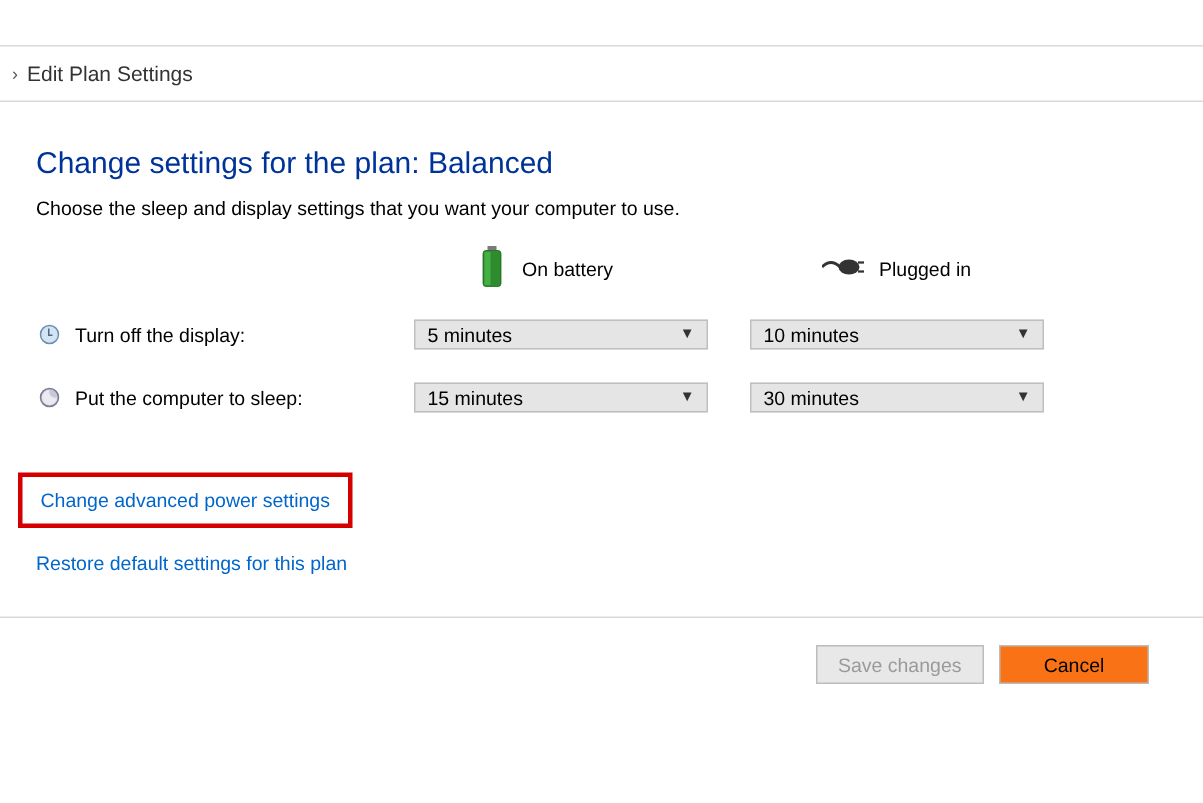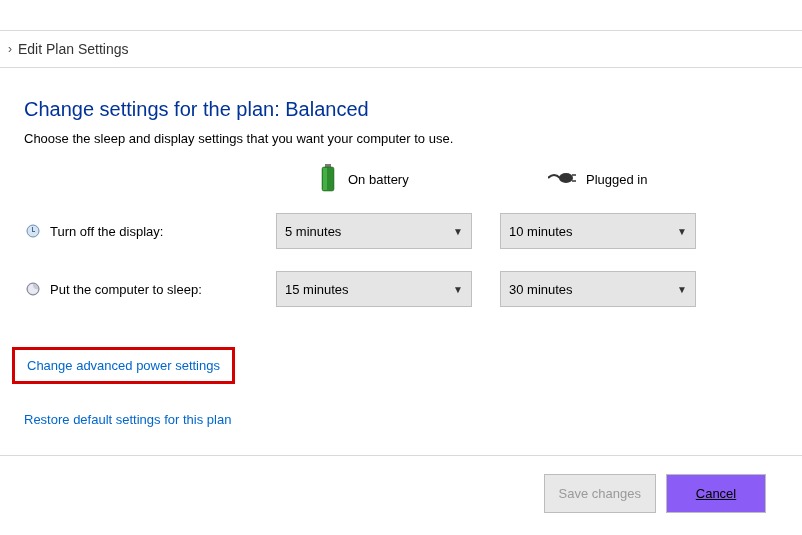--- a/index.html
+++ b/index.html
@@ -73,21 +73,21 @@
     .row-label .icon-wrap {
       width: 18px;
       height: 18px;
       display: flex;
       align-items: center;
       justify-content: center;
     }
     .combo {
       position: relative;
       width: 100%;
-      height: 36px;
+      height: 20px;
       background: #e5e5e5;
       border: 1px solid #bfbfbf;
       display: flex;
       align-items: center;
       padding: 0 8px;
       font-size: 13px;
       cursor: default;
     }
     .combo .chev {
       position: absolute;
@@ -104,54 +104,52 @@
       display: inline-block;
       color: #0066cc;
       font-size: 13px;
       cursor: pointer;
       text-decoration: none;
     }
     .link-highlight {
       border: 3px solid #d40000;
       padding: 8px 12px;
       margin-left: -12px;
-      margin-bottom: 12px;
       display: inline-block;
     }
     .link-row2 {
       margin-top: 16px;
     }
     .footer {
       border-top: 1px solid #d9d9d9;
       padding: 18px 36px 18px 0;
       display: flex;
       justify-content: flex-end;
       gap: 10px;
     }
     .btn {
-      height: 39px;
+      height: 26px;
       min-width: 100px;
       border: 1px solid #bcbcbc;
       background: #e1e1e1;
       font-size: 13px;
       padding: 0 14px;
       cursor: default;
       display: flex;
       align-items: center;
       justify-content: center;
     }
     .btn.disabled {
       color: #9a9a9a;
       background: #e8e8e8;
     }
     .btn.enabled {
       color: #000;
-      background: #8b5cf6;
+      background: #f97316;
       cursor: pointer;
-      text-decoration: underline;
     }
     
     .battery-icon { width: 20px; height: 28px; }
     .plug-icon { width: 28px; height: 16px; }
   </style>
 </head>
 <body>
 
 <div class="top-divider"></div>
 

